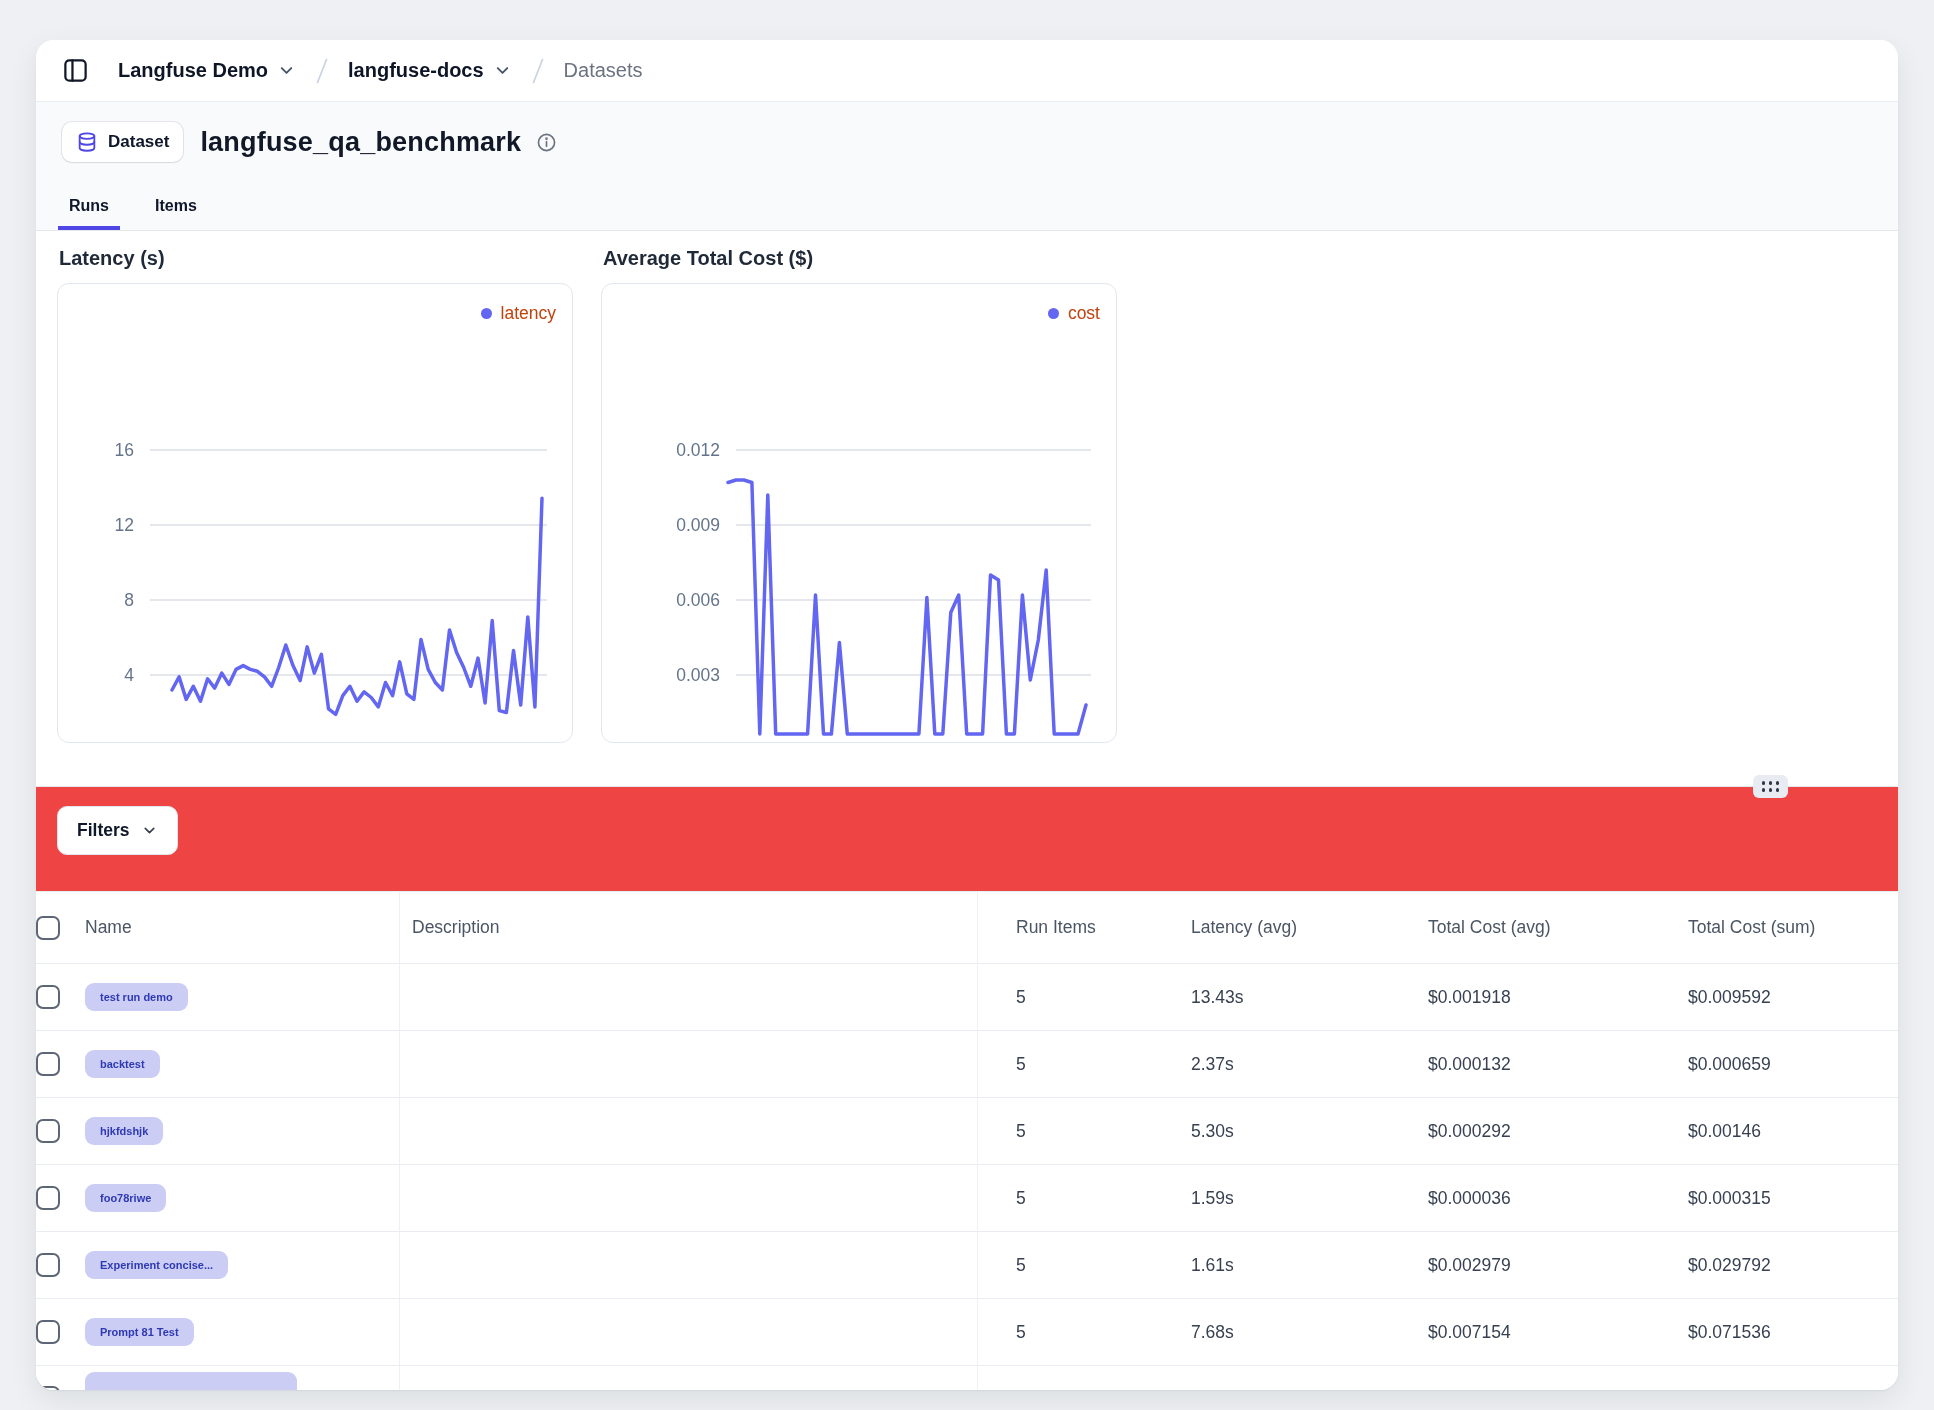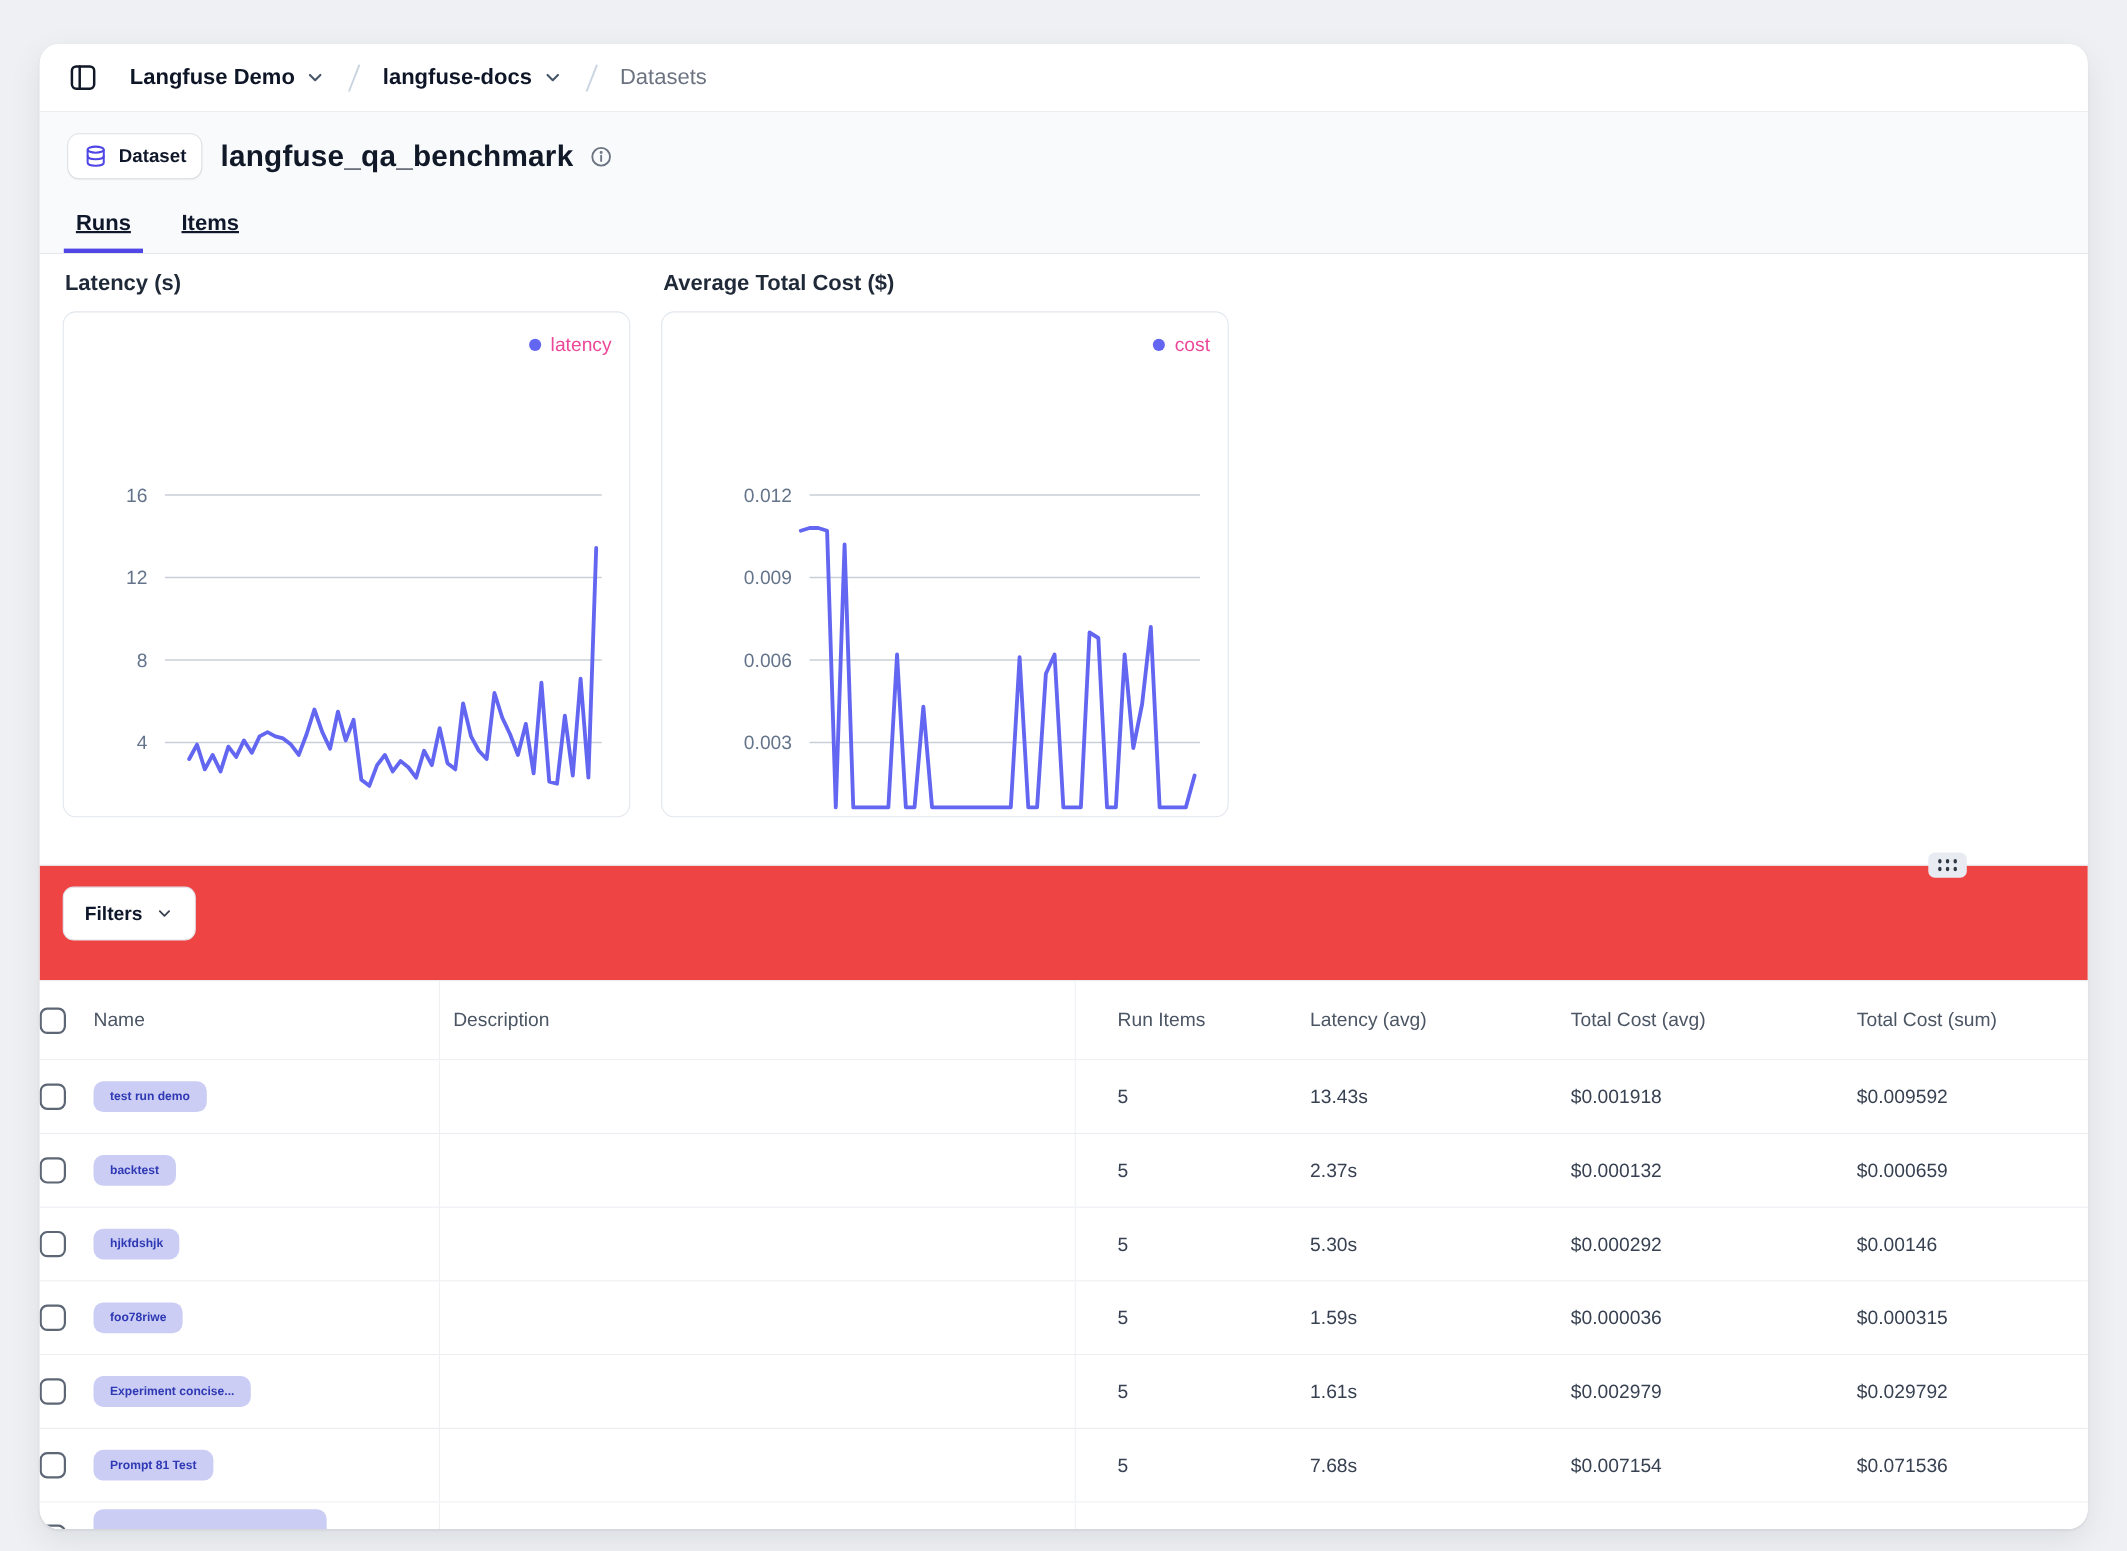--- a/index.html
+++ b/index.html
@@ -37,37 +37,37 @@
   .title-row { display:flex; align-items:center; gap:17px; }
   .dataset-pill {
     display:inline-flex; align-items:center; gap:10px;
     background:#fff; border-radius:10px; padding:9px 14px;
     box-shadow:0 0 0 1px rgba(2,6,23,.08), 0 1px 2px rgba(2,6,23,.06);
     font-size:17px; font-weight:700; color:#0f172a;
   }
   .page-title { font-size:27px; font-weight:700; color:#111827; letter-spacing:.2px; }
   .info-icon { display:flex; align-items:center; margin-left:-2px; }
   .tabs { display:flex; gap:38px; margin-top:auto; padding-left:3px; }
-  .tab { font-size:20px; font-weight:600; color:#0f172a; padding:0 4px 15px; position:relative; cursor:pointer;text-decoration:underline; }
+  .tab { font-size:16px; font-weight:600; color:#0f172a; padding:0 4px 15px; position:relative; cursor:pointer; }
   .tab.active::after {
     content:""; position:absolute; left:-7px; right:-7px; bottom:0;
     height:4px; background:#4f46e5;
   }
   
   .charts-section { background:#fff; height:555px; position:relative; }
   .chart-block { position:absolute; top:16px; width:516px; }
   .chart-block.b0 { left:21px; } .chart-block.b1 { left:565px; }
   .chart-title { font-size:20px; font-weight:600; color:#1f2937; margin:0 0 13px 2px; }
   .chart-card {
     width:516px; height:460px; background:#fff;
     border:1px solid #e2e7ee; border-radius:12px; position:relative; overflow:hidden;
   }
   .legend { position:absolute; top:19px; right:16px; display:flex; align-items:center; gap:9px; }
   .legend-dot { width:11px; height:11px; border-radius:50%; background:#6366f1; }
-  .legend-label { font-size:17.5px; color:#ec4899; }
+  .legend-label { font-size:17.5px; color:#c2410c; }
   .chart-svg { position:absolute; left:0; top:0; }
   
   .section-divider { height:1px; background:#e5e8ed; position:relative; z-index:5; }
   .grip {
     position:absolute; right:110px; top:-11px; width:35px; height:23px;
     background:#e8ecf2; border-radius:6px; cursor:row-resize;
     display:grid; grid-template-columns:repeat(3,4px); grid-template-rows:repeat(2,4px);
     gap:3px; place-content:center;
   }
   .grip i { width:3.5px; height:3.5px; background:#2f3744; border-radius:50%; }

